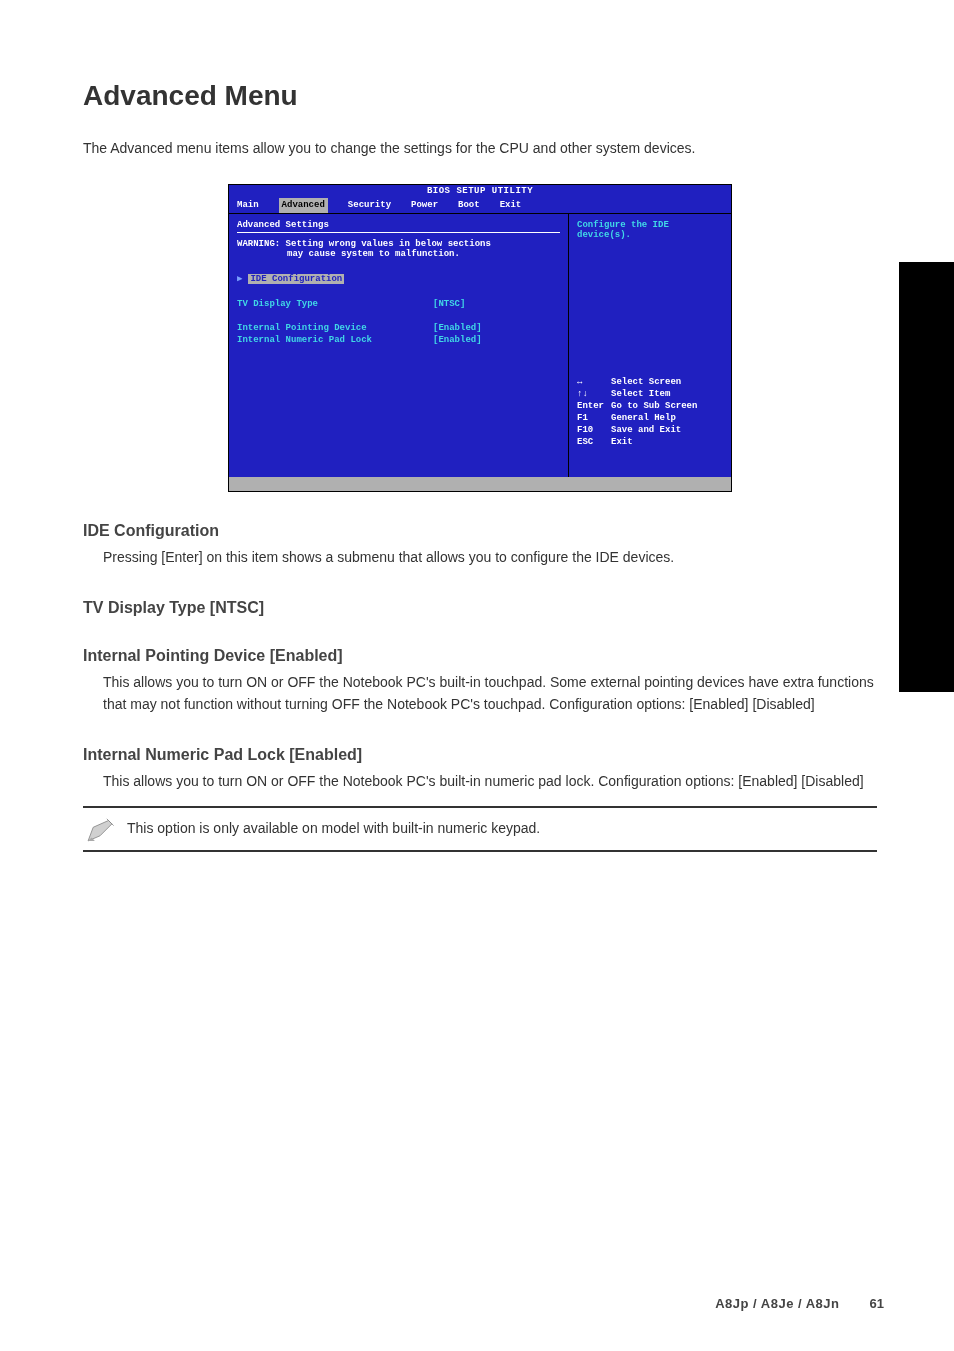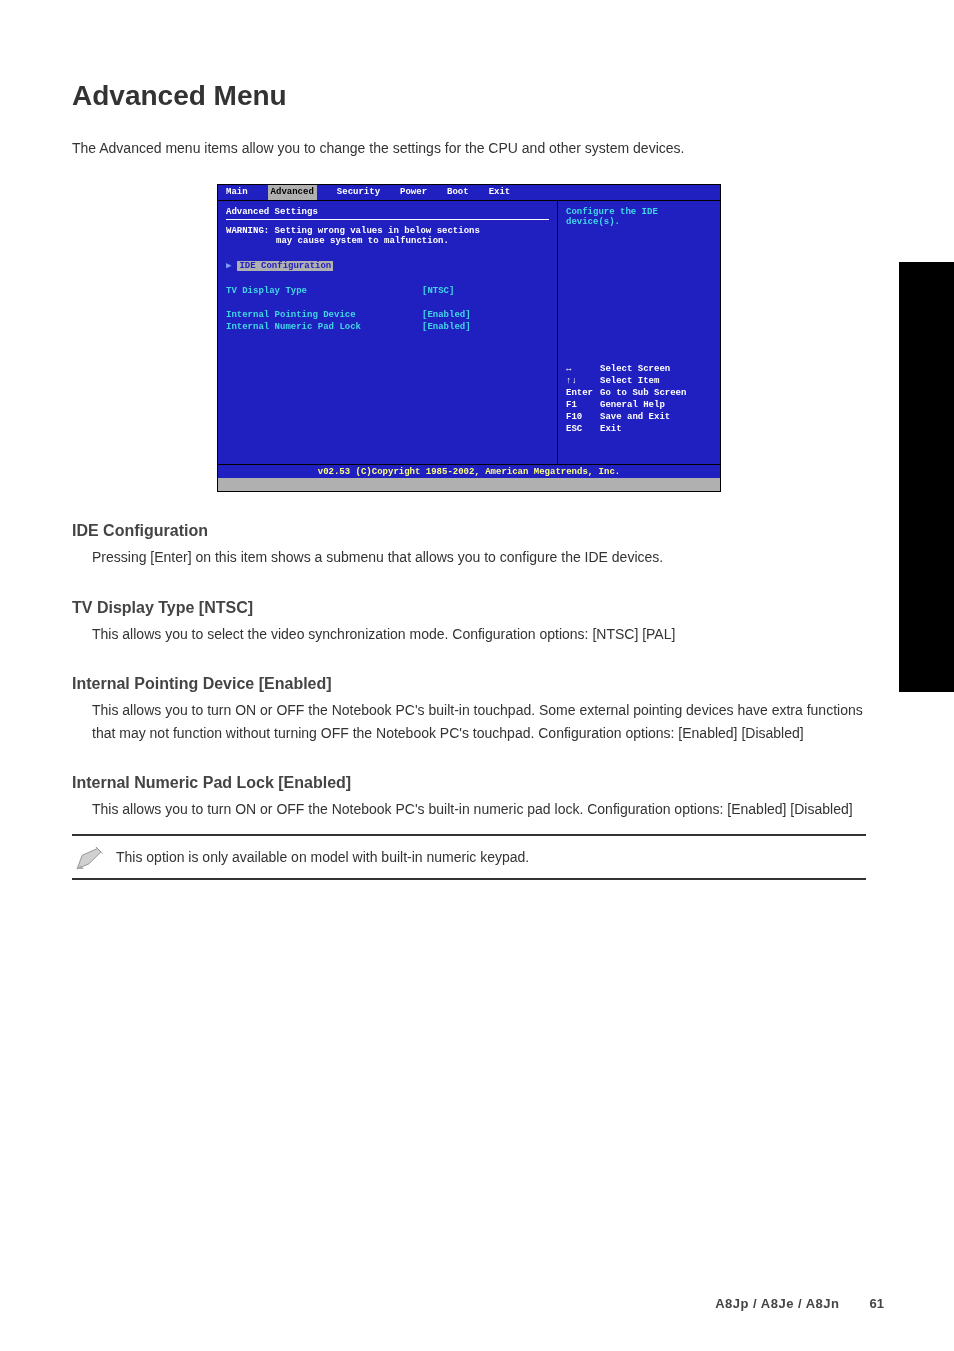--- a/index.html
+++ b/index.html
@@ -14,21 +14,21 @@
     position: absolute;
     right: 0;
     top: 262px;
     width: 55px;
     height: 430px;
     background: #000;
   }
   .page-content {
     position: absolute;
     top: 80px;
-    left: 72px;
+    left: 83px;
     width: 794px;
   }
   .page-title {
     font-size: 28px;
     font-weight: bold;
     color: #333;
     margin-bottom: 25px;
   }
   .intro-text {
     font-size: 14px;
@@ -199,20 +199,21 @@
 <body>
 
 <div class="sidebar-black"></div>
 
 <div class="page-content">
 
   <div class="page-title">Advanced Menu</div>
   <div class="intro-text">The Advanced menu items allow you to change the settings for the CPU and other system devices.</div>
 
   <div class="bios-wrap">
+    <div class="bios-titlebar">BIOS SETUP UTILITY</div>
     <div class="bios-menubar">
       <span class="bios-tab">Main</span>
       <span class="bios-tab active">Advanced</span>
       <span class="bios-tab">Security</span>
       <span class="bios-tab">Power</span>
       <span class="bios-tab">Boot</span>
       <span class="bios-tab">Exit</span>
     </div>
     <div class="bios-body">
       <div class="bios-left">
@@ -261,31 +262,29 @@
               <span class="help-key">F10</span>
               <span>Save and Exit</span>
             </div>
           <div class="help-row">
               <span class="help-key">ESC</span>
               <span>Exit</span>
             </div>
         </div>
       </div>
     </div>
-    <div class="bios-footer">v02.53 (C)Copyright 1985-2002, American Megatrends, Inc.</div>
   </div>
 
   <div class="section-wrap">
     <div class="section-heading">IDE Configuration</div>
     <div class="section-body">Pressing [Enter] on this item shows a submenu that allows you to configure the IDE devices.</div>
   </div>
 
   <div class="section-wrap">
     <div class="section-heading">TV Display Type [NTSC]</div>
-    <div class="section-body">This allows you to select the video synchronization mode. Configuration options: [NTSC] [PAL]</div>
   </div>
 
   <div class="section-wrap">
     <div class="section-heading">Internal Pointing Device [Enabled]</div>
     <div class="section-body">This allows you to turn ON or OFF the Notebook PC's built-in touchpad. Some external pointing devices have extra functions that may not function without turning OFF the Notebook PC's touchpad. Configuration options: [Enabled] [Disabled]</div>
   </div>
 
   <div class="section-wrap">
     <div class="section-heading">Internal Numeric Pad Lock [Enabled]</div>
     <div class="section-body">This allows you to turn ON or OFF the Notebook PC's built-in numeric pad lock. Configuration options: [Enabled] [Disabled]</div>

